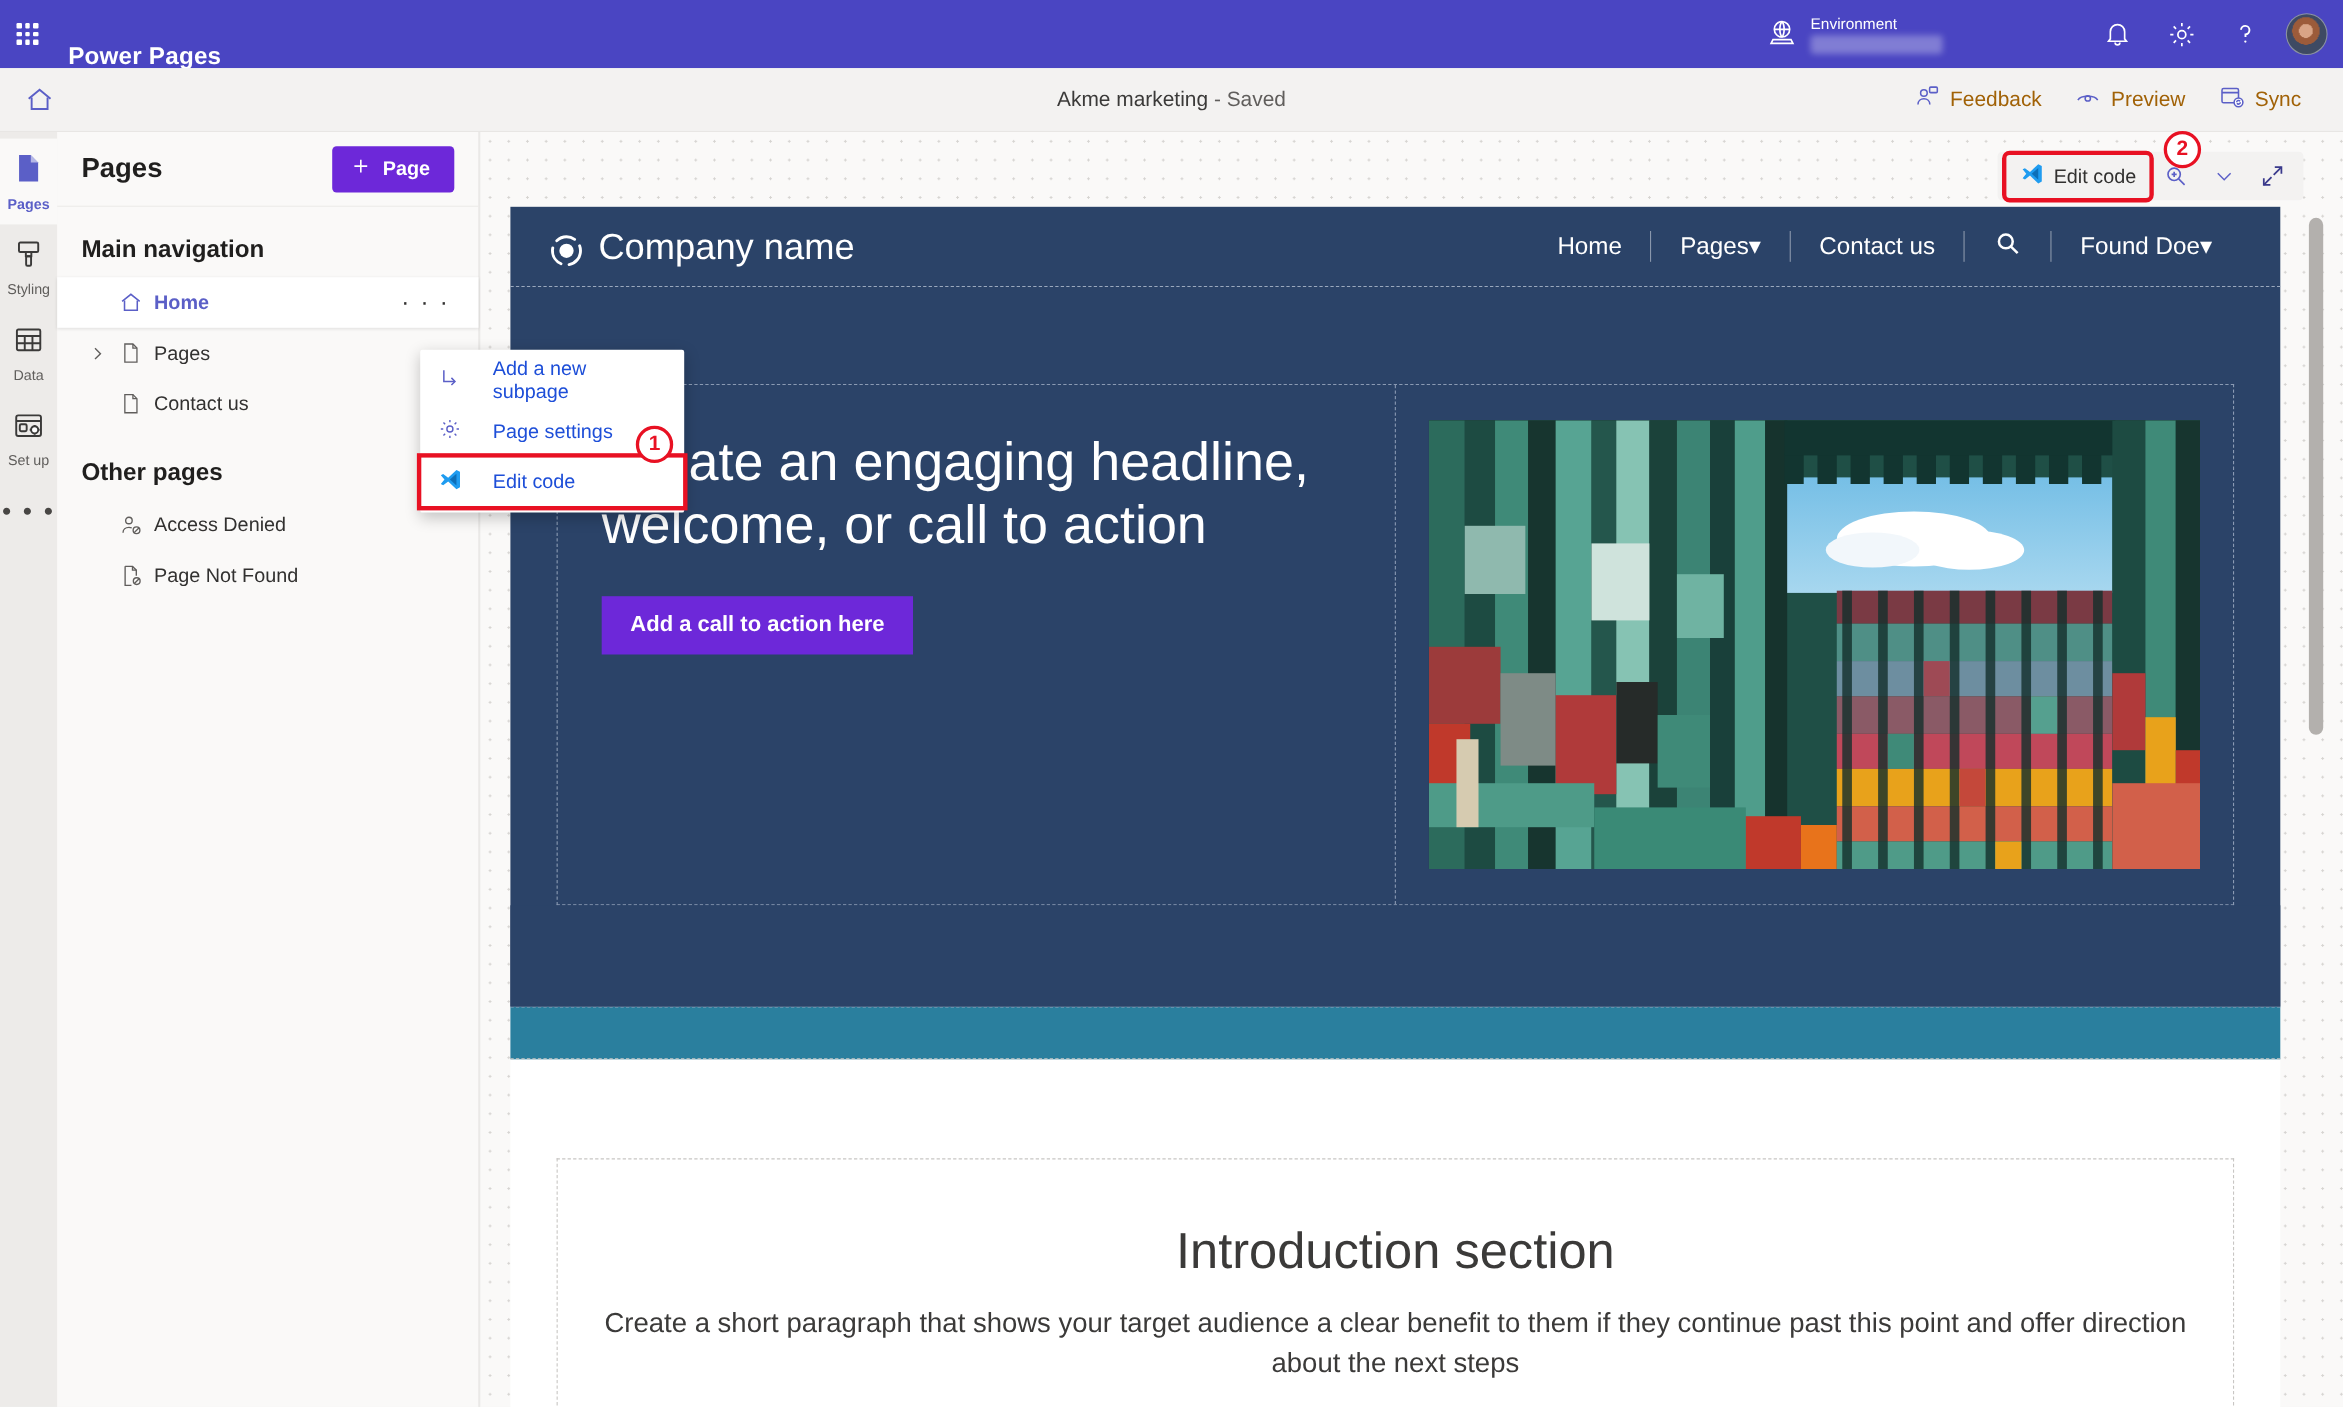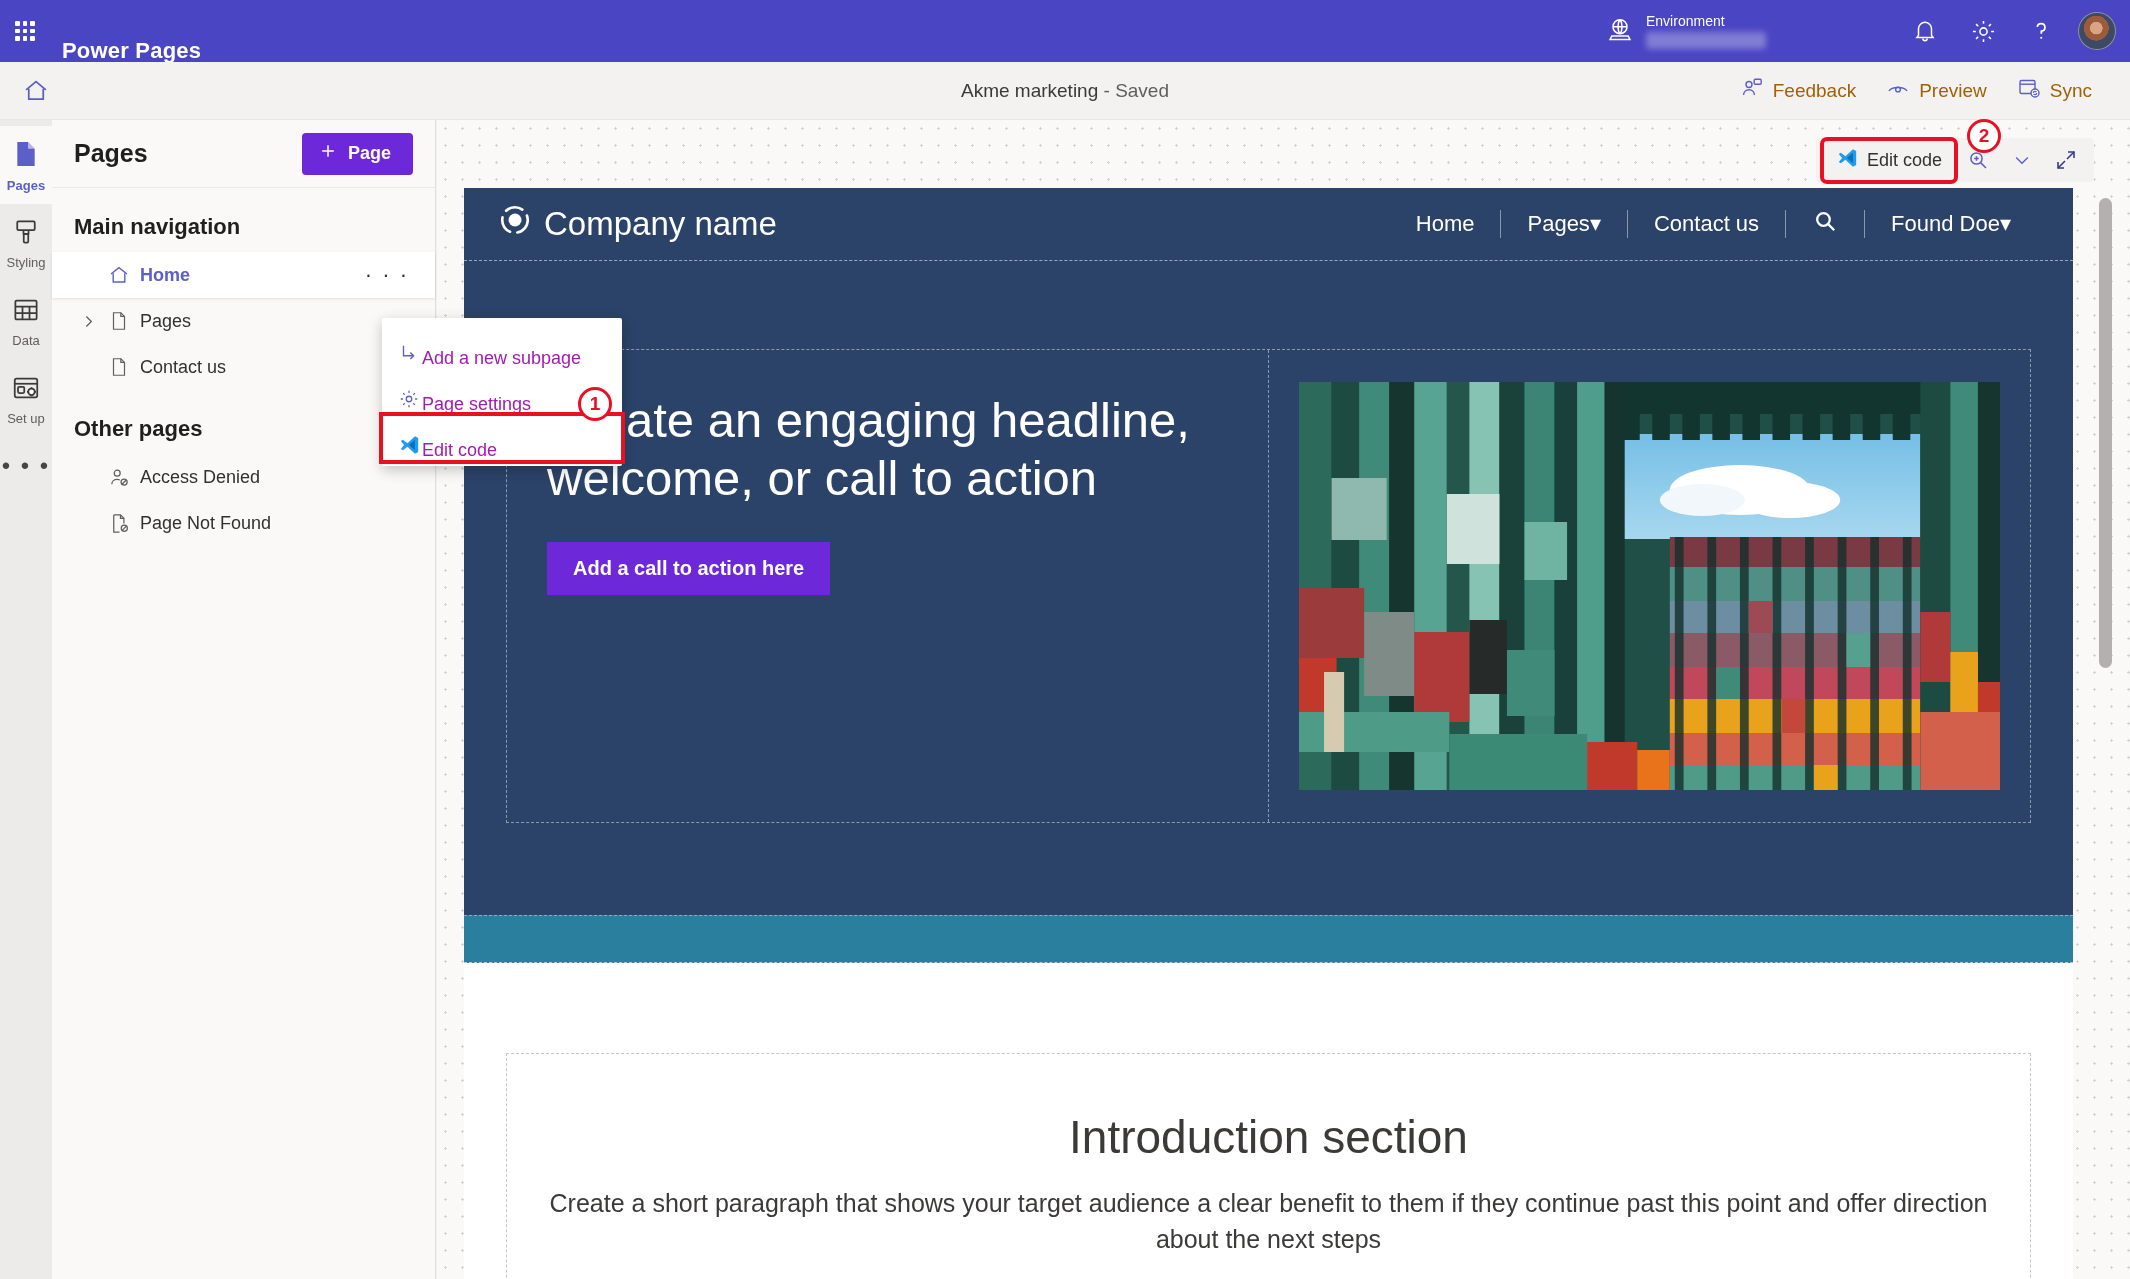--- a/index.html
+++ b/index.html
@@ -93,22 +93,22 @@
   .tree-row.selected .tree-label { color: #5b5fc7; font-weight: 600; }
   .tree-more { position: absolute; right: 26px; color: #323130; font-size: 22px;
     letter-spacing: 2px; line-height: 10px; }
 
   
   .ctx-menu {
     position: absolute; left: 382px; top: 318px; width: 240px;
     background: #ffffff; box-shadow: 0 4px 14px rgba(0,0,0,.22); z-index: 40;
     padding: 5px 0; border-radius: 2px;
   }
-  .ctx-item { height: 46px; display: flex; align-items: flex-end; gap: 2px;
-    padding: 0 16px; font-size: 18px; color: #a21caf; cursor: pointer; }
+  .ctx-item { height: 46px; display: flex; align-items: center; gap: 28px;
+    padding: 0 16px; font-size: 18px; color: #1d4ed8; cursor: pointer; }
   .ctx-hl { outline: 4px solid #e81123; outline-offset: -1px; }
 
   
   .badge {
     position: absolute; width: 34px; height: 34px; border-radius: 50%;
     background: #ffffff; border: 3px solid #e81123; color: #e81123;
     font-size: 19px; font-weight: 700; display: flex; align-items: center;
     justify-content: center; z-index: 60;
   }
 
@@ -131,21 +131,21 @@
     justify-content: center; cursor: pointer; }
 
   .site {
     position: absolute; top: 68px; left: 27px; right: 57px; bottom: 0;
     background: #ffffff;
   }
   .site-nav {
     background: #2b4368; height: 72px; display: flex; align-items: center;
     padding: 0 36px; color: #ffffff;
   }
-  .brand { display: flex; align-items: flex-start; gap: 14px; font-size: 33px;
+  .brand { display: flex; align-items: flex-end; gap: 14px; font-size: 33px;
     font-family: "Liberation Sans", sans-serif; }
   .brand-mark { width: 30px; height: 30px; }
   .site-links { margin-left: auto; display: flex; align-items: center; color: #fff; }
   .site-link { font-size: 22px; padding: 0 26px; cursor: pointer; white-space: nowrap; }
   .divider-v { width: 1px; height: 28px; background: rgba(255,255,255,.45); }
 
   .hero { background: #2b4368; border-top: 1px dashed #9aa8bd; padding: 40px 0 0 0; position: relative; }
   .hero-inner {
     display: flex; margin: 48px 42px 0 42px; border: 1px dashed #8a9ab3;
     min-height: 410px;

